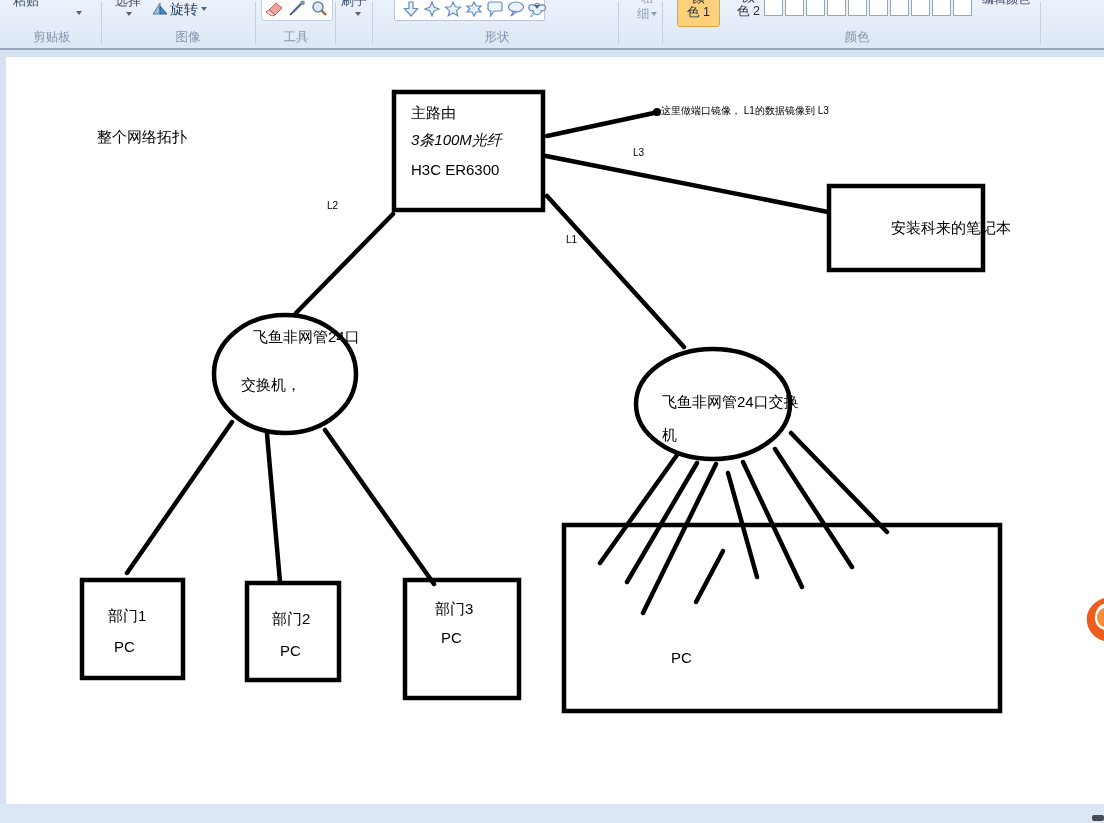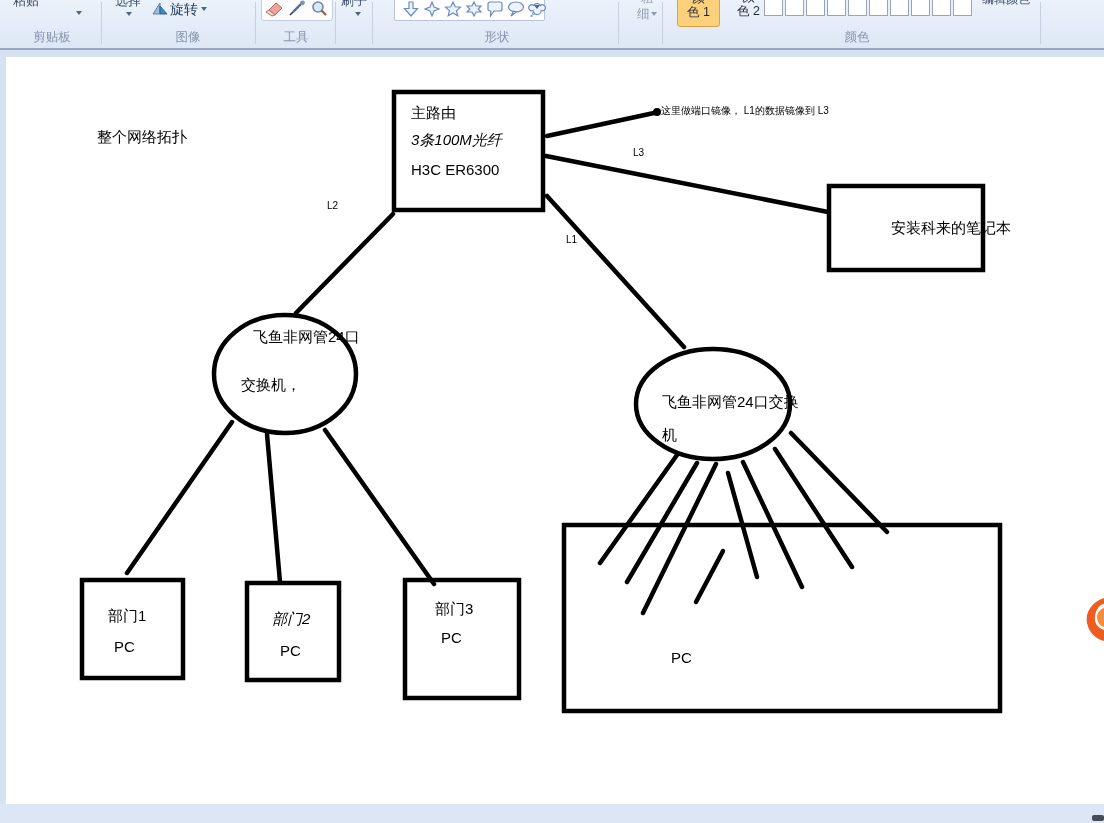--- a/index.html
+++ b/index.html
@@ -190,17 +190,17 @@
 <div class="lbl lbl-s" style="left:633px;top:147px;">L3</div>
 <div class="lbl lbl-s" style="left:566px;top:234px;">L1</div>
 <div class="lbl lbl-s" style="left:327px;top:200px;">L2</div>
 <div class="lbl" style="left:855px;top:219px;margin-left:36px;">安装科来的笔记本</div>
 <div class="lbl" style="left:241px;top:328px;margin-left:12px;">飞鱼非网管24口</div>
 <div class="lbl" style="left:241px;top:376px;">交换机，</div>
 <div class="lbl" style="left:662px;top:393px;">飞鱼非网管24口交换</div>
 <div class="lbl" style="left:662px;top:426px;">机</div>
 <div class="lbl" style="left:108px;top:607px;">部门1</div>
 <div class="lbl" style="left:114px;top:638px;">PC</div>
-<div class="lbl" style="left:272px;top:610px;font-style:italic;">部门2</div>
+<div class="lbl" style="left:272px;top:610px;">部门2</div>
 <div class="lbl" style="left:280px;top:642px;">PC</div>
 <div class="lbl" style="left:435px;top:600px;">部门3</div>
 <div class="lbl" style="left:441px;top:629px;">PC</div>
 <div class="lbl" style="left:671px;top:649px;">PC</div>
 
 </body></html>

